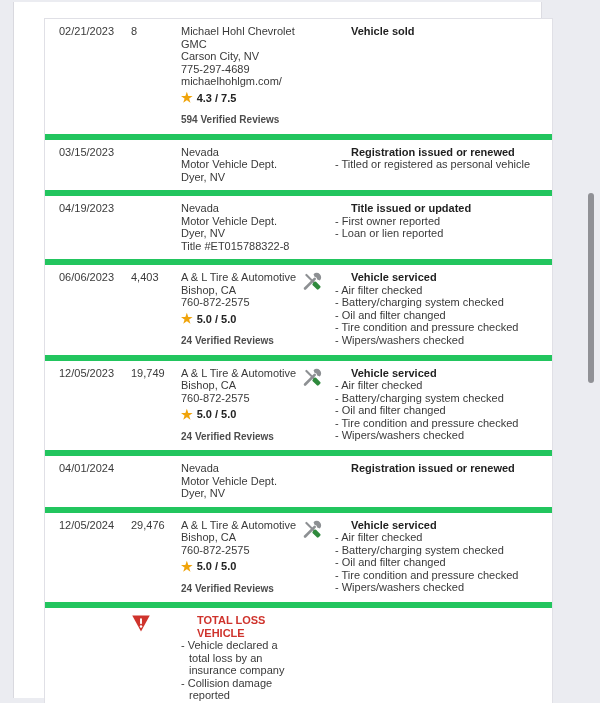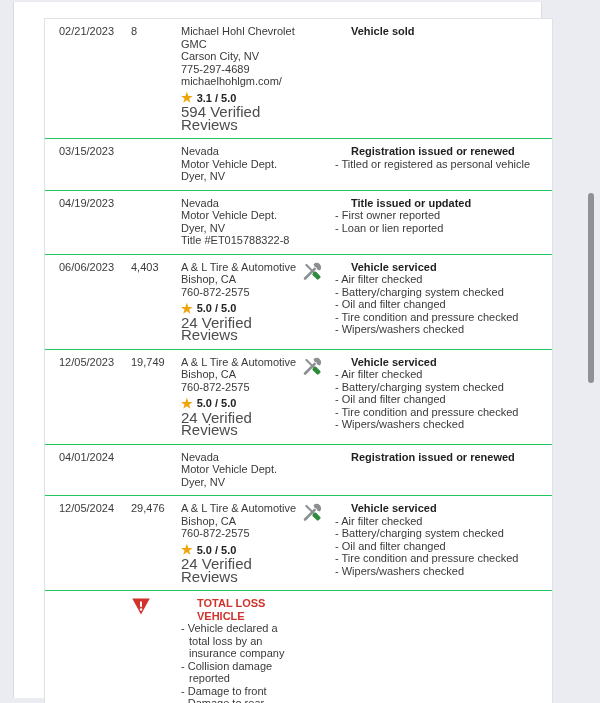--- a/index.html
+++ b/index.html
@@ -24,40 +24,40 @@
     position: absolute;
     left: 30px; top: 16px;
     width: 509px;
     background: #fff;
     border: 1px solid #e0e0e6;
   }
   .row {
     display: grid;
     grid-template-columns: 72px 50px 121px 33px 1fr;
     padding: 6px 5px 7px 14px;
-    border-top: 1px solid #22c55e;
+    border-top: 6px solid #22c55e;
     font-size: 11px;
     line-height: 12.5px;
   }
   .row:first-child { border-top: none; }
   .cell { min-width: 0; }
   .date-cell { color: #3a3a3a; }
   .odo-cell { color: #3a3a3a; }
   .src-cell { padding-right: 4px; }
   .src-line { color: #3a3a3a; }
   .rating {
     margin-top: 4px;
     display: flex;
     align-items: center;
     gap: 4px;
     font-weight: bold;
     color: #222;
   }
   .star { color: #f0a40b; font-size: 13px; line-height: 11px; }
-  .reviews { font-size: 15px; color: #4d4d4d; margin-top: 2px; }
+  .reviews { font-size: 10px; color: #4d4d4d; margin-top: 10px; font-weight: bold; }
   .icon-cell { padding-top: 0; }
   .icon-cell svg { display: block; }
   .event-cell { padding-right: 2px; }
   .event-title { font-weight: bold; color: #1f1f1f; margin-left: 16px; }
   .event-title.alert { color: #cf332c; }
   .detail {
     color: #3a3a3a;
     padding-left: 8px;
     text-indent: -8px;
   }
@@ -78,21 +78,21 @@
   <div class="row">
     <div class="cell date-cell">02/21/2023</div>
     <div class="cell odo-cell">8</div>
     <div class="cell src-cell">
           <div class="src-line">Michael Hohl Chevrolet GMC</div>
           <div class="src-line">Carson City, NV</div>
           <div class="src-line">775-297-4689</div>
           <div class="src-line">michaelhohlgm.com/</div>
           <div class="rating">
             <span class="star">★</span>
-            <span>3.1 / 5.0</span>
+            <span>4.3 / 7.5</span>
           </div>
           <div class="reviews">594 Verified Reviews</div>
         </div>
     <div class="cell icon-cell"></div>
     <div class="cell event-cell">
       <div class="event-title">Vehicle sold</div>
     </div>
   </div>
 
   <div class="row">

